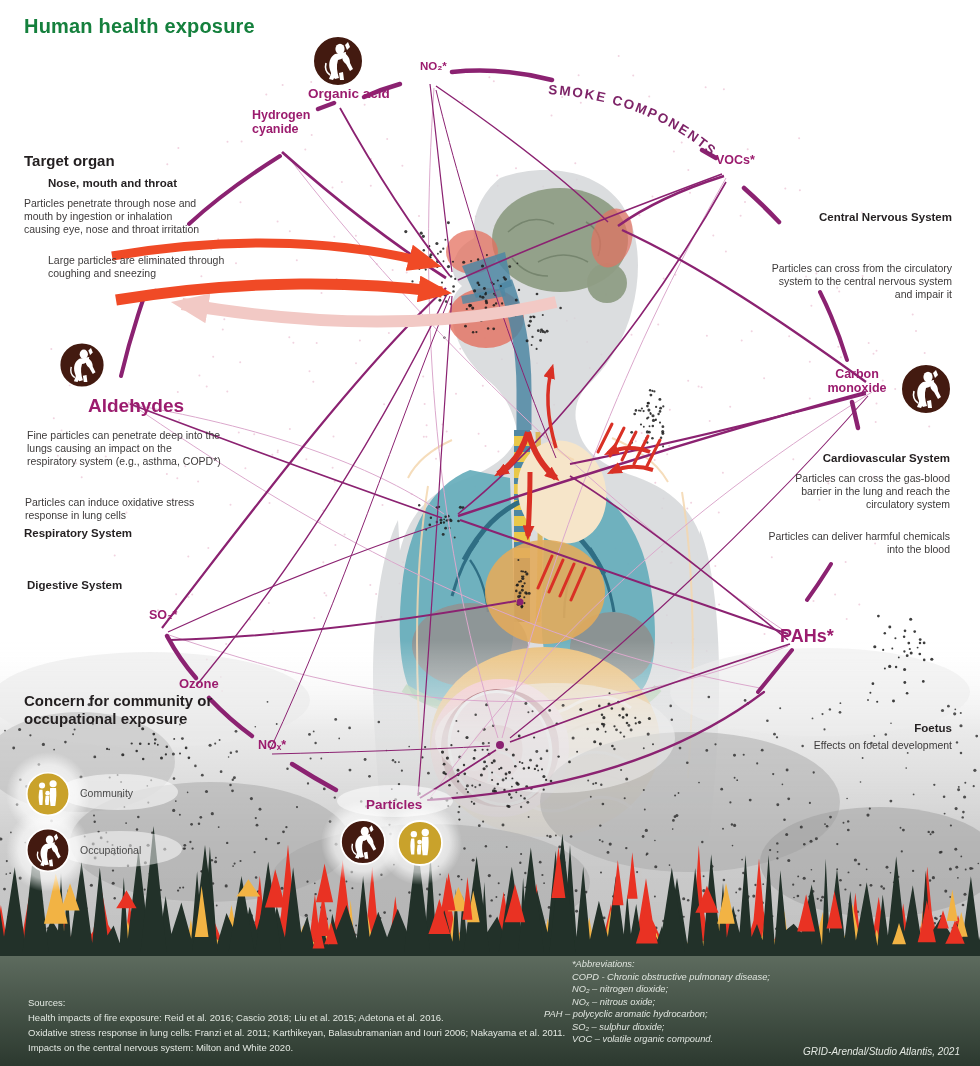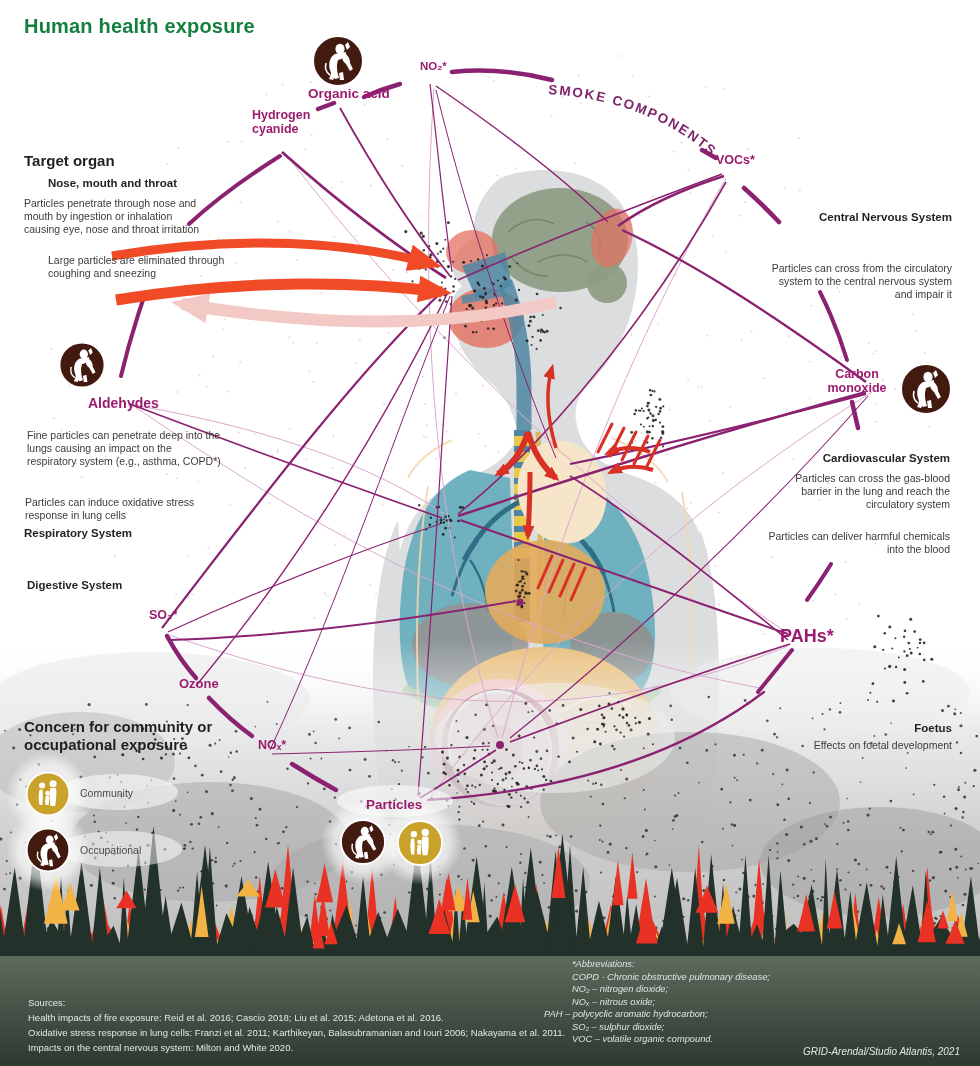--- a/index.html
+++ b/index.html
@@ -1718,21 +1718,21 @@
   </text>
 </svg>
 
 <div class="txt h1" style="left:24px;top:14px;">Human health exposure</div>
 
 <div class="txt h2" style="left:24px;top:152px;">Target organ</div>
 <div class="txt h3" style="left:24px;top:176px;padding-left:24px;">Nose, mouth and throat</div>
 <div class="txt" style="left:24px;top:197px;width:180px;">Particles penetrate through nose and mouth by ingestion or inhalation causing eye, nose and throat irritation</div>
 <div class="txt" style="left:24px;top:254px;width:196px;margin-left:24px;">Large particles are eliminated through coughing and sneezing</div>
 
-<div class="chem" style="left:88px;top:395px;font-size:14px;">Aldehydes</div>
+<div class="chem" style="left:88px;top:395px;font-size:19px;">Aldehydes</div>
 <div class="txt" style="left:27px;top:429px;width:196px;">Fine particles can penetrate deep into the lungs causing an impact on the respiratory system (e.g., asthma, COPD*)</div>
 <div class="txt" style="left:25px;top:496px;width:190px;">Particles can induce oxidative stress response in lung cells</div>
 <div class="txt h3" style="left:24px;top:526px;">Respiratory System</div>
 <div class="txt h3" style="left:27px;top:578px;">Digestive System</div>
 
 <div class="chem" style="left:149px;top:608px;">SO₂*</div>
 <div class="chem" style="left:179px;top:677px;font-size:13px;">Ozone</div>
 <div class="chem" style="left:258px;top:738px;">NOₓ*</div>
 <div class="chem" style="left:366px;top:797px;font-size:13.5px;">Particles</div>
 
@@ -1746,21 +1746,21 @@
 <div class="txt h3 right" style="right:28px;top:210px;width:200px;text-align:right;">Central Nervous System</div>
 <div class="txt right" style="right:28px;top:262px;width:185px;">Particles can cross from the circulatory system to the central nervous system and impair it</div>
 
 <div class="txt h3 right" style="right:30px;top:451px;width:200px;">Cardiovascular System</div>
 <div class="txt right" style="right:30px;top:472px;width:160px;">Particles can cross the gas-blood barrier in the lung and reach the circulatory system</div>
 <div class="txt right" style="right:30px;top:530px;width:190px;">Particles can deliver harmful chemicals into the blood</div>
 
 <div class="txt h3 right" style="right:28px;top:721px;width:150px;">Foetus</div>
 <div class="txt right" style="right:28px;top:739px;width:190px;">Effects on foetal development</div>
 
-<div class="txt h2" style="left:24px;top:718px;width:250px;">Concern for community or occupational exposure</div>
+<div class="txt h2" style="left:24px;top:692px;width:250px;">Concern for community or occupational exposure</div>
 <div class="txt gray" style="left:80px;top:787px;">Community</div>
 <div class="txt gray" style="left:80px;top:844px;">Occupational</div>
 
 <div class="txt ftr" style="left:28px;top:995px;">Sources:</div>
 <div class="txt ftr" style="left:28px;top:1010px;">Health impacts of fire exposure: Reid et al. 2016; Cascio 2018; Liu et al. 2015; Adetona et al. 2016.</div>
 <div class="txt ftr" style="left:28px;top:1025px;">Oxidative stress response in lung cells: Franzi et al. 2011; Karthikeyan, Balasubramanian and Iouri 2006; Nakayama et al. 2011.</div>
 <div class="txt ftr" style="left:28px;top:1040px;">Impacts on the central nervous system: Milton and White 2020.</div>
 
 <div class="txt abbr" style="left:572px;top:958px;">*Abbreviations:</div>
 <div class="txt abbr" style="left:572px;top:970.5px;">COPD - Chronic obstructive pulmonary disease;</div>

